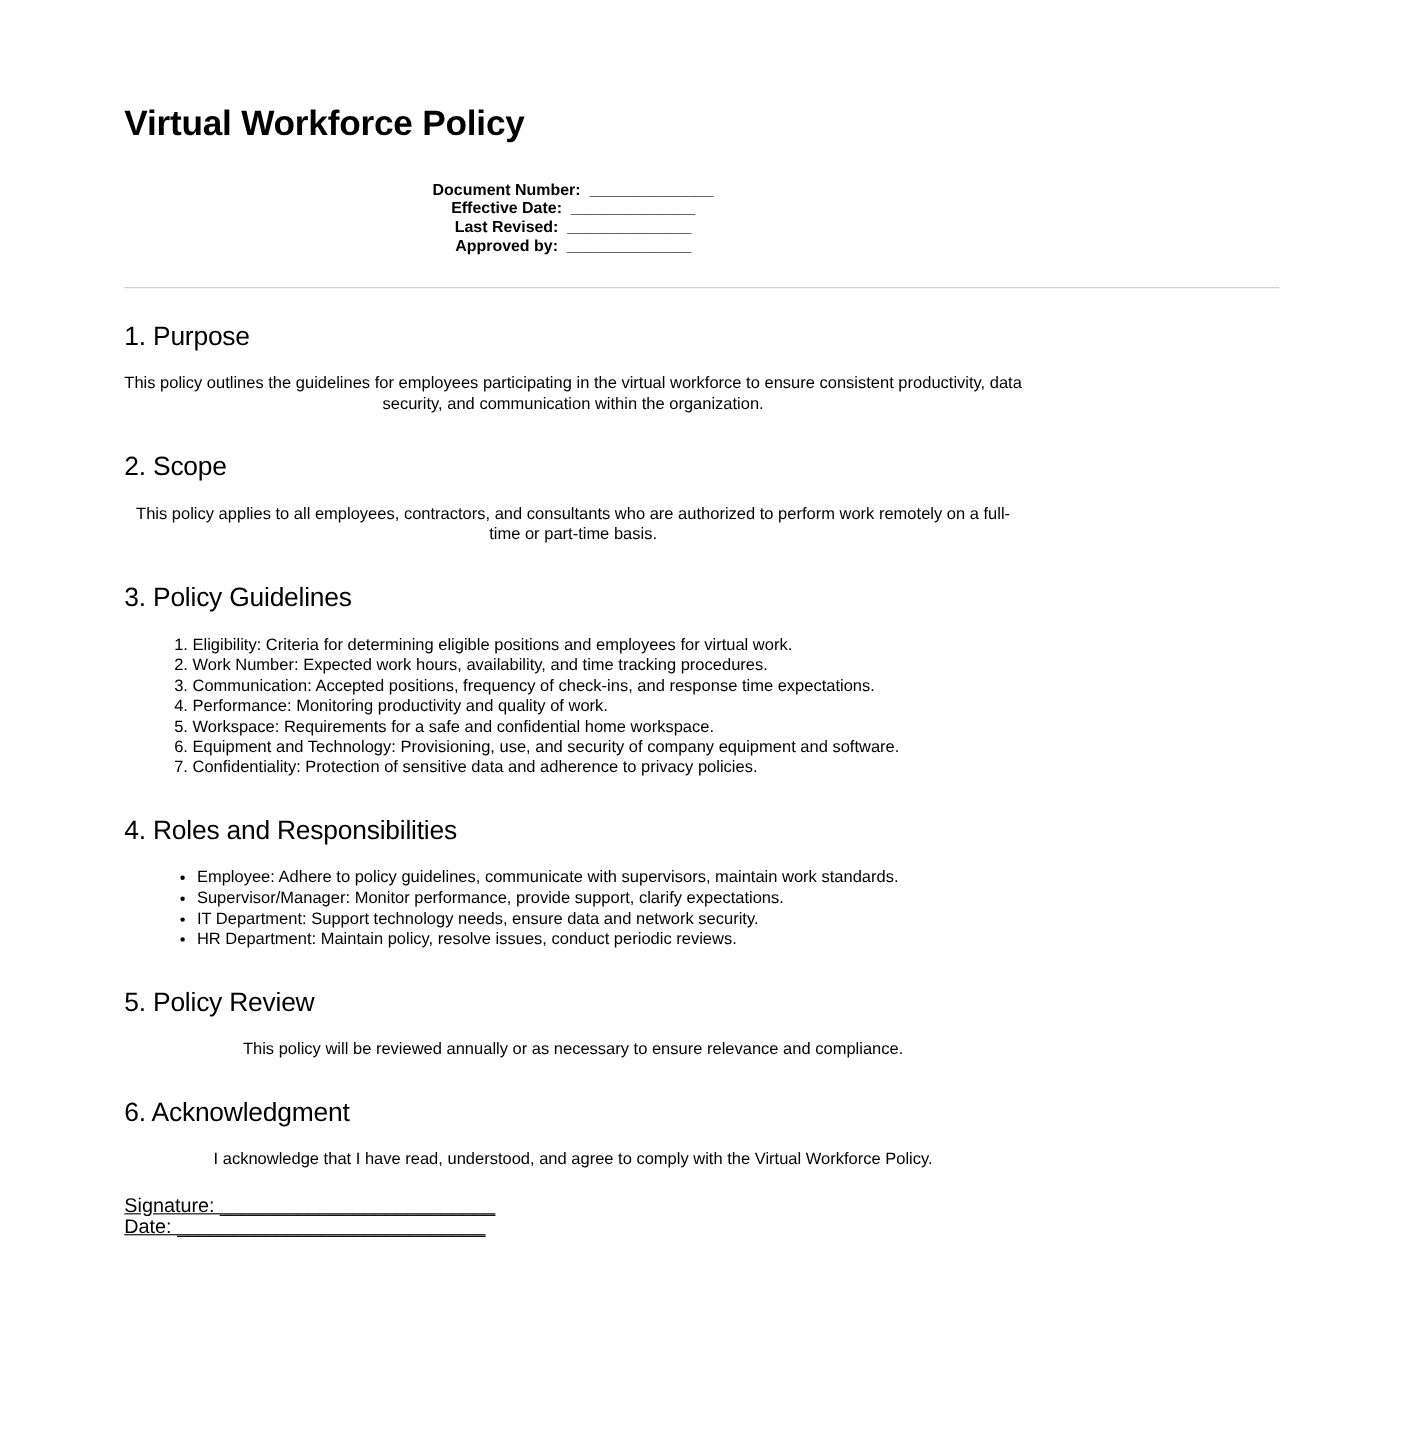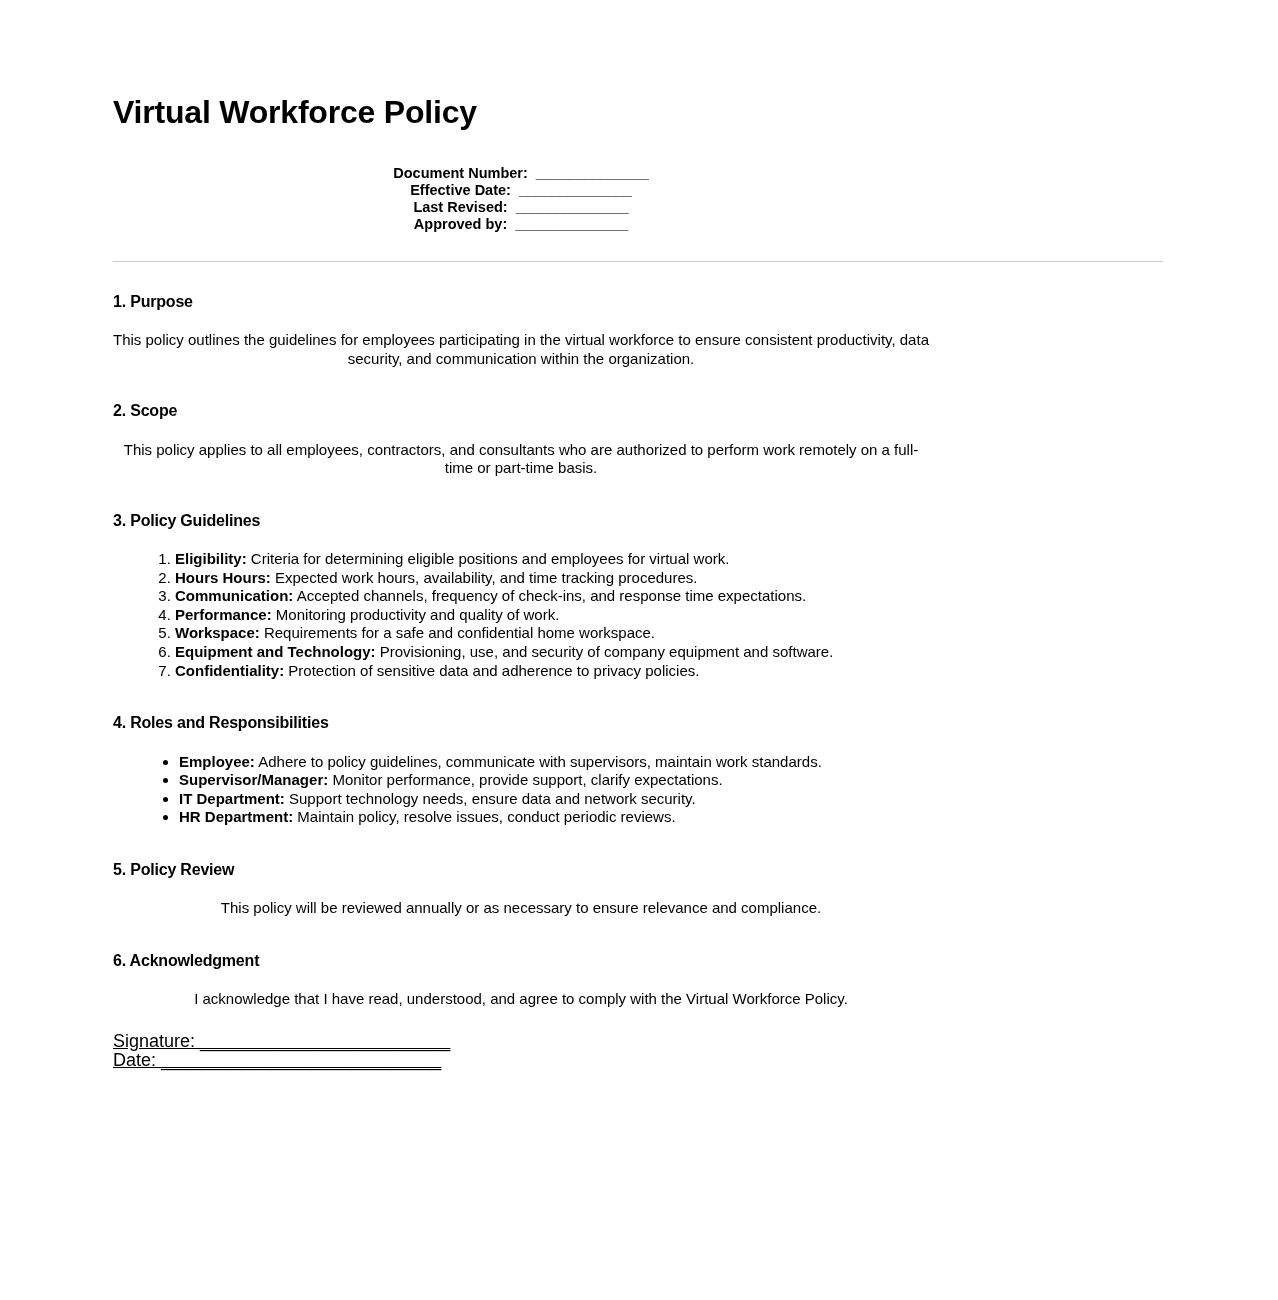--- a/index.html
+++ b/index.html
@@ -39,22 +39,22 @@
     text-align: center;
   }
   .rule {
     border: 0;
     border-top: 1px solid #cccccc;
     margin: 0 0 31px 0;
     width: 1050px;
     height: 0;
   }
   h2.section-heading {
-    font-size: 16px;
-    font-weight: bold;
+    font-size: 24px;
+    font-weight: normal;
     line-height: 1.15;
     margin: 0 0 20px 0;
     letter-spacing: -0.2px;
   }
   .section {
     margin: 0 0 34px 0;
   }
   .section:last-child {
     margin-bottom: 0;
   }
@@ -76,21 +76,21 @@
     line-height: 18.6px;
     margin: 0;
     padding-left: 66px;
     list-style-type: disc;
   }
   ol.num-list li, ul.bullet-list li {
     margin: 0;
     padding: 0;
   }
   .term {
-    font-weight: bold;
+    font-weight: normal;
   }
   .sig-block {
     font-size: 18px;
     line-height: 19px;
     margin: 23px 0 0 0;
     text-decoration: underline;
   }
   .sig-line {
     white-space: pre;
   }
@@ -118,22 +118,22 @@
 
   <div class="section">
     <h2 class="section-heading">2. Scope</h2>
     <p class="body-text">This policy applies to all employees, contractors, and consultants who are authorized to perform work remotely on a full-time or part-time basis.</p>
   </div>
 
   <div class="section">
     <h2 class="section-heading">3. Policy Guidelines</h2>
     <ol class="num-list" id="guidelines-list">
         <li><span class="term">Eligibility:</span><span> Criteria for determining eligible positions and employees for virtual work.</span></li>
-        <li><span class="term">Hours Hours:</span><span> Expected work hours, availability, and time tracking procedures.</span></li>
-        <li><span class="term">Communication:</span><span> Accepted channels, frequency of check-ins, and response time expectations.</span></li>
+        <li><span class="term">Work Number:</span><span> Expected work hours, availability, and time tracking procedures.</span></li>
+        <li><span class="term">Communication:</span><span> Accepted positions, frequency of check-ins, and response time expectations.</span></li>
         <li><span class="term">Performance:</span><span> Monitoring productivity and quality of work.</span></li>
         <li><span class="term">Workspace:</span><span> Requirements for a safe and confidential home workspace.</span></li>
         <li><span class="term">Equipment and Technology:</span><span> Provisioning, use, and security of company equipment and software.</span></li>
         <li><span class="term">Confidentiality:</span><span> Protection of sensitive data and adherence to privacy policies.</span></li>
       </ol>
   </div>
 
   <div class="section">
     <h2 class="section-heading">4. Roles and Responsibilities</h2>
     <ul class="bullet-list" id="roles-list">

